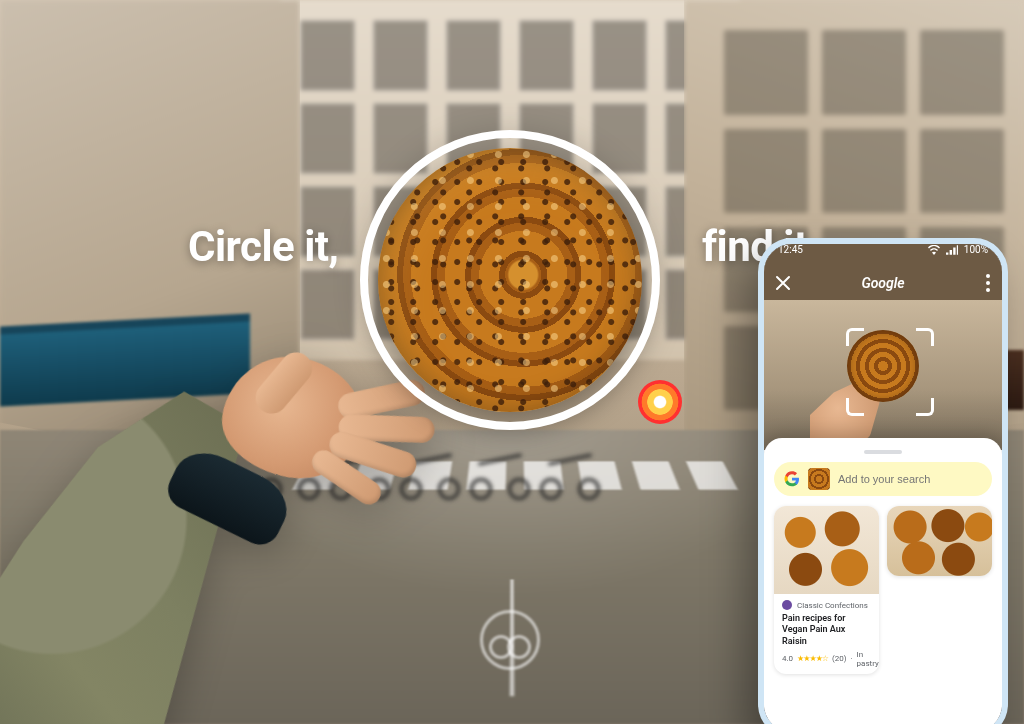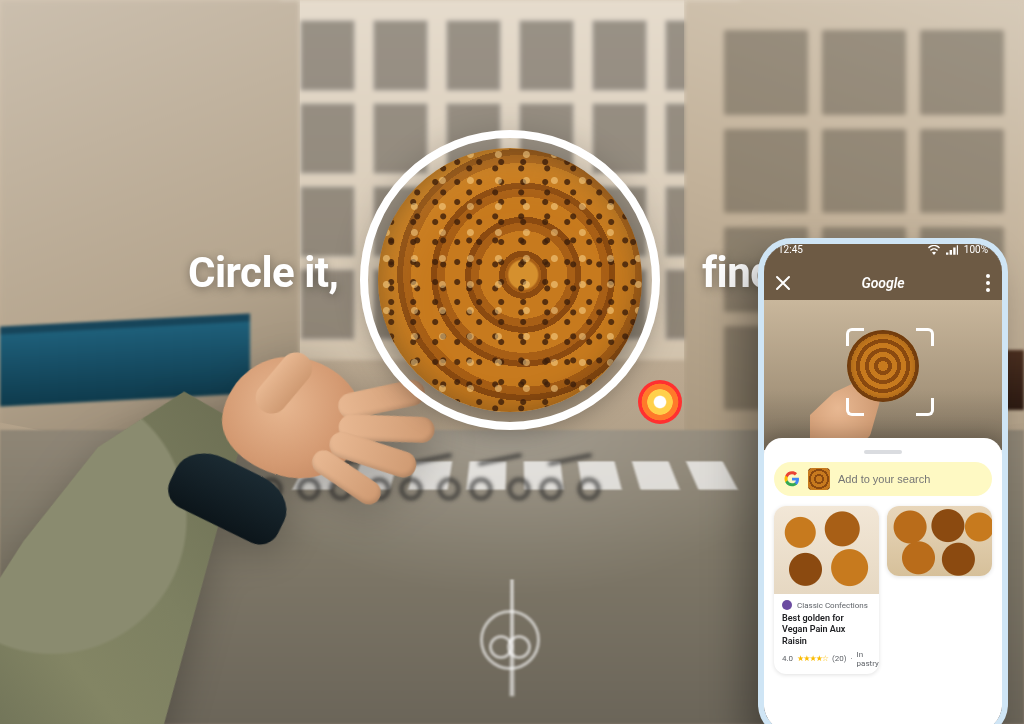--- a/index.html
+++ b/index.html
@@ -129,21 +129,21 @@
   .pastry::after{
     content:""; position:absolute; inset:0; border-radius:50%;
     background:
       radial-gradient(circle at 30% 25%, rgba(255,220,150,0.5) 0 3px, transparent 4px) 0 0/28px 26px,
       radial-gradient(circle at 60% 70%, rgba(60,30,10,0.8) 0 2.5px, transparent 3.5px) 0 0/22px 20px,
       radial-gradient(circle at 20% 60%, rgba(60,30,10,0.8) 0 2.5px, transparent 3.5px) 8px 6px/26px 24px;
     mix-blend-mode: normal;
   }
 
   
-  .tag { position:absolute; top:248px; color:#fff; font-weight:700; font-size:42px; letter-spacing:-0.5px; text-shadow:0 2px 10px rgba(0,0,0,0.35); white-space:nowrap;}
+  .tag { position:absolute; top:222px; color:#fff; font-weight:700; font-size:42px; letter-spacing:-0.5px; text-shadow:0 2px 10px rgba(0,0,0,0.35); white-space:nowrap;}
   .tag-left{ left:188px; }
   .tag-right{ left:702px; }
 
   
   .flare { position:absolute; left:638px; top:380px; width:44px; height:44px; border-radius:50%;
     background: radial-gradient(circle,#fff 0 18%, #ffd04a 22% 40%, #ff7a2a 42% 58%, #ff3030 60% 72%, transparent 80%);
     filter: blur(0.5px);
   }
 
   
@@ -400,21 +400,21 @@
 
         <div class="results">
 
           <div class="card">
             <div class="img pastry-grid"></div>
             <div class="meta">
               <div class="src">
                   <span class="favicon"></span>
                   <span>Classic Confections</span>
                 </div>
-              <div class="title">Best golden for Vegan Pain Aux Raisin</div>
+              <div class="title">Pain recipes for Vegan Pain Aux Raisin</div>
               <div class="rating">
                 <span>4.0</span>
                 <span class="stars">★★★★☆</span>
                 <span>(20)</span>
                 <span>·</span>
                 <span>In pastry</span>
               </div>
             </div>
           </div>
 

